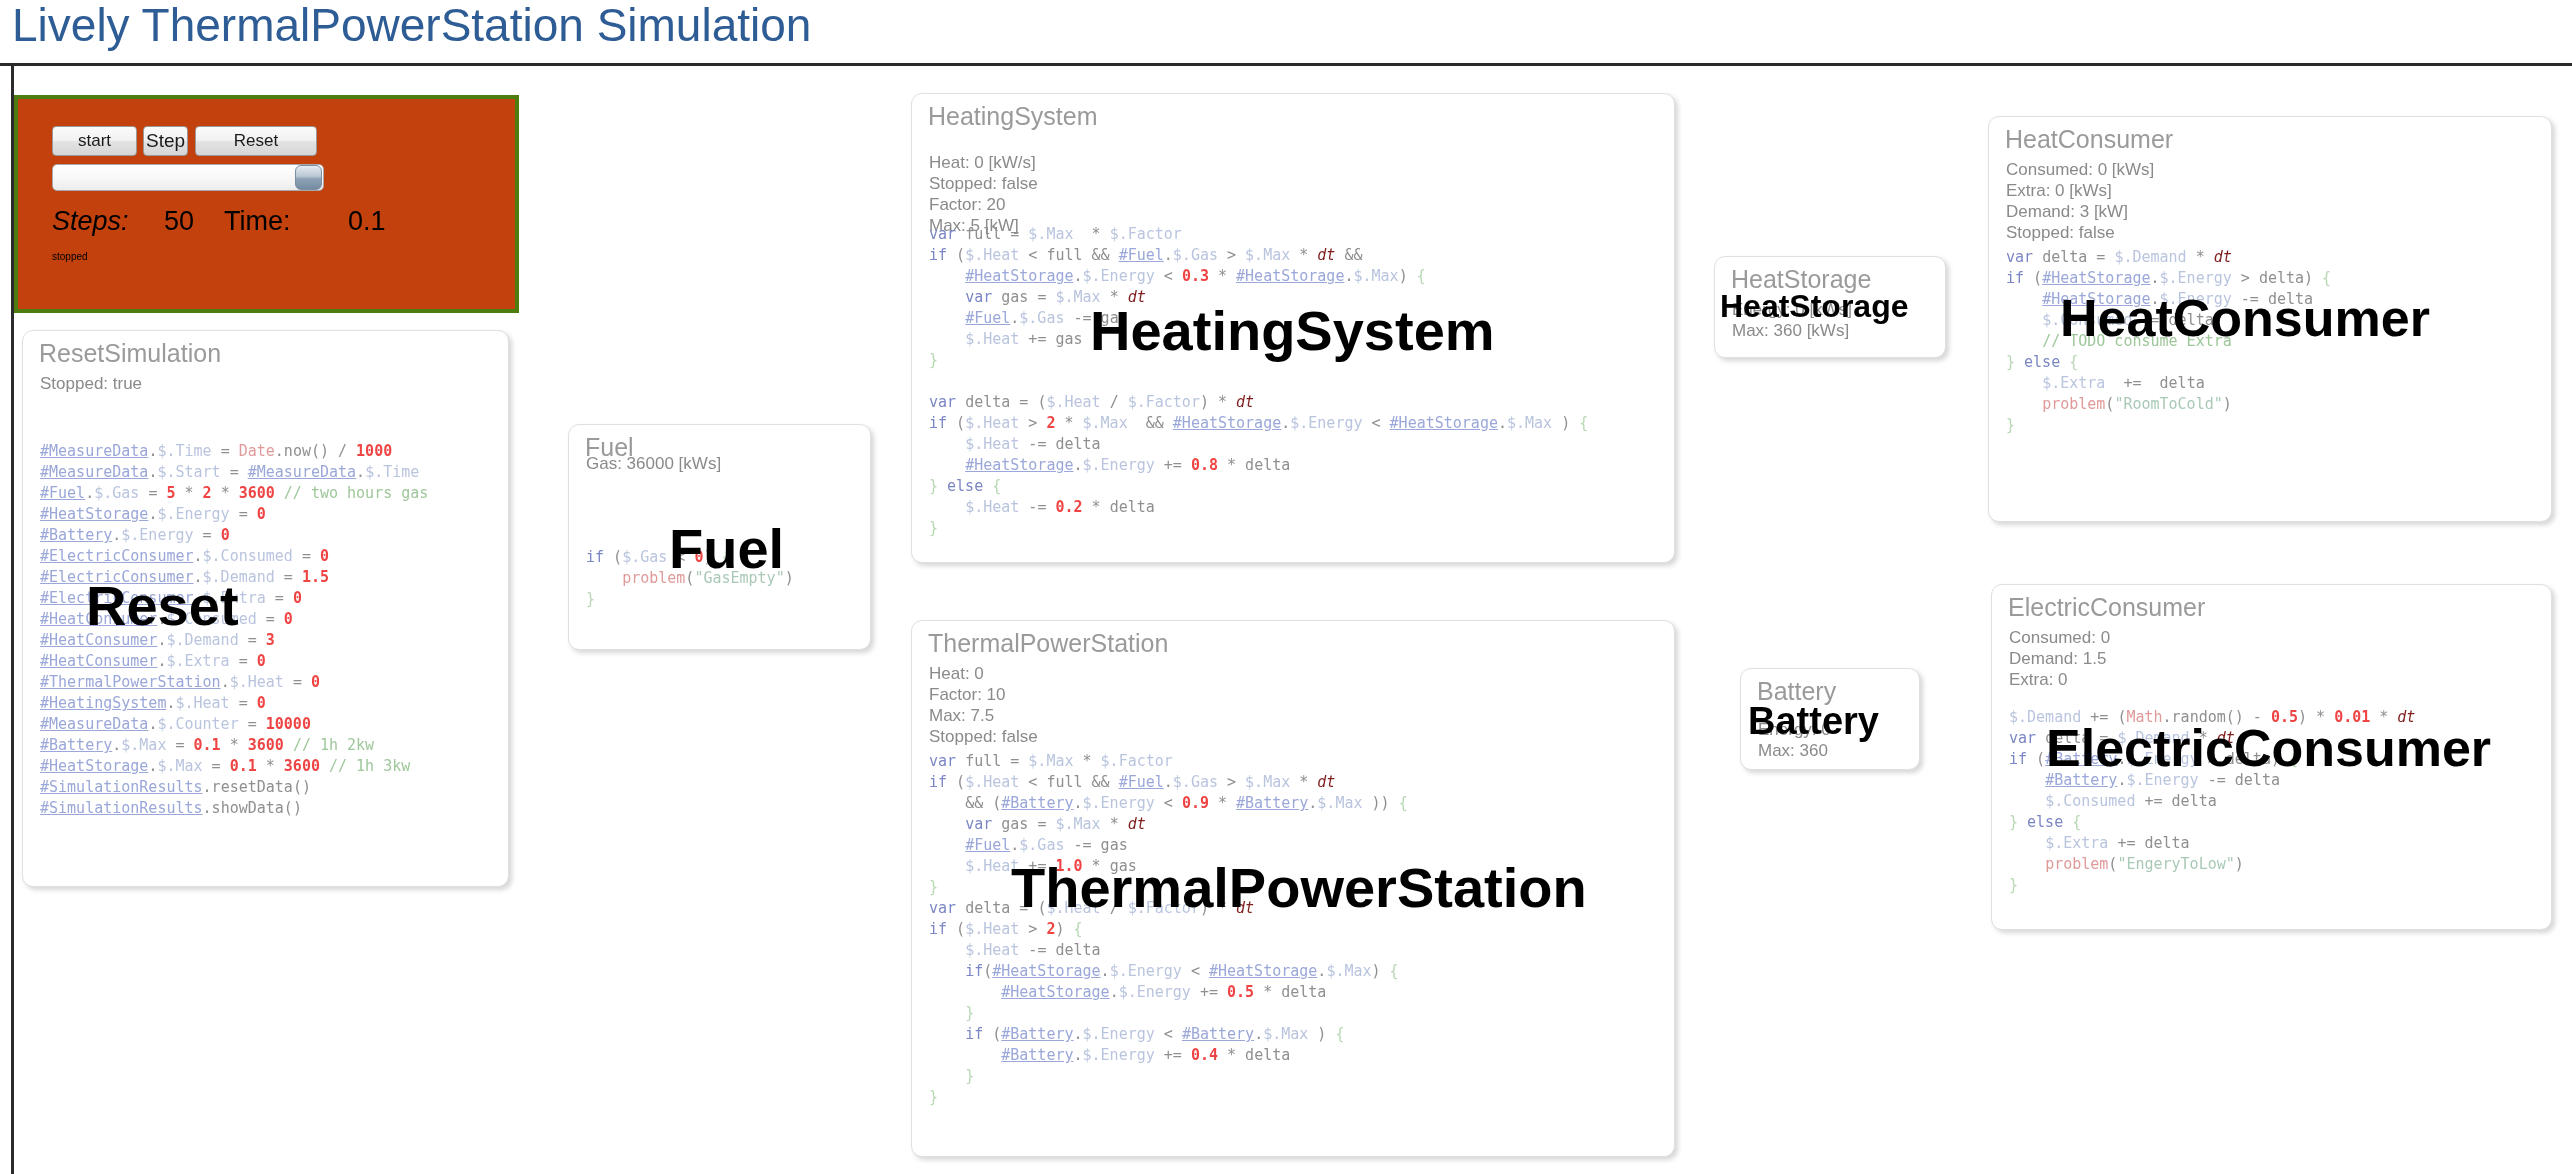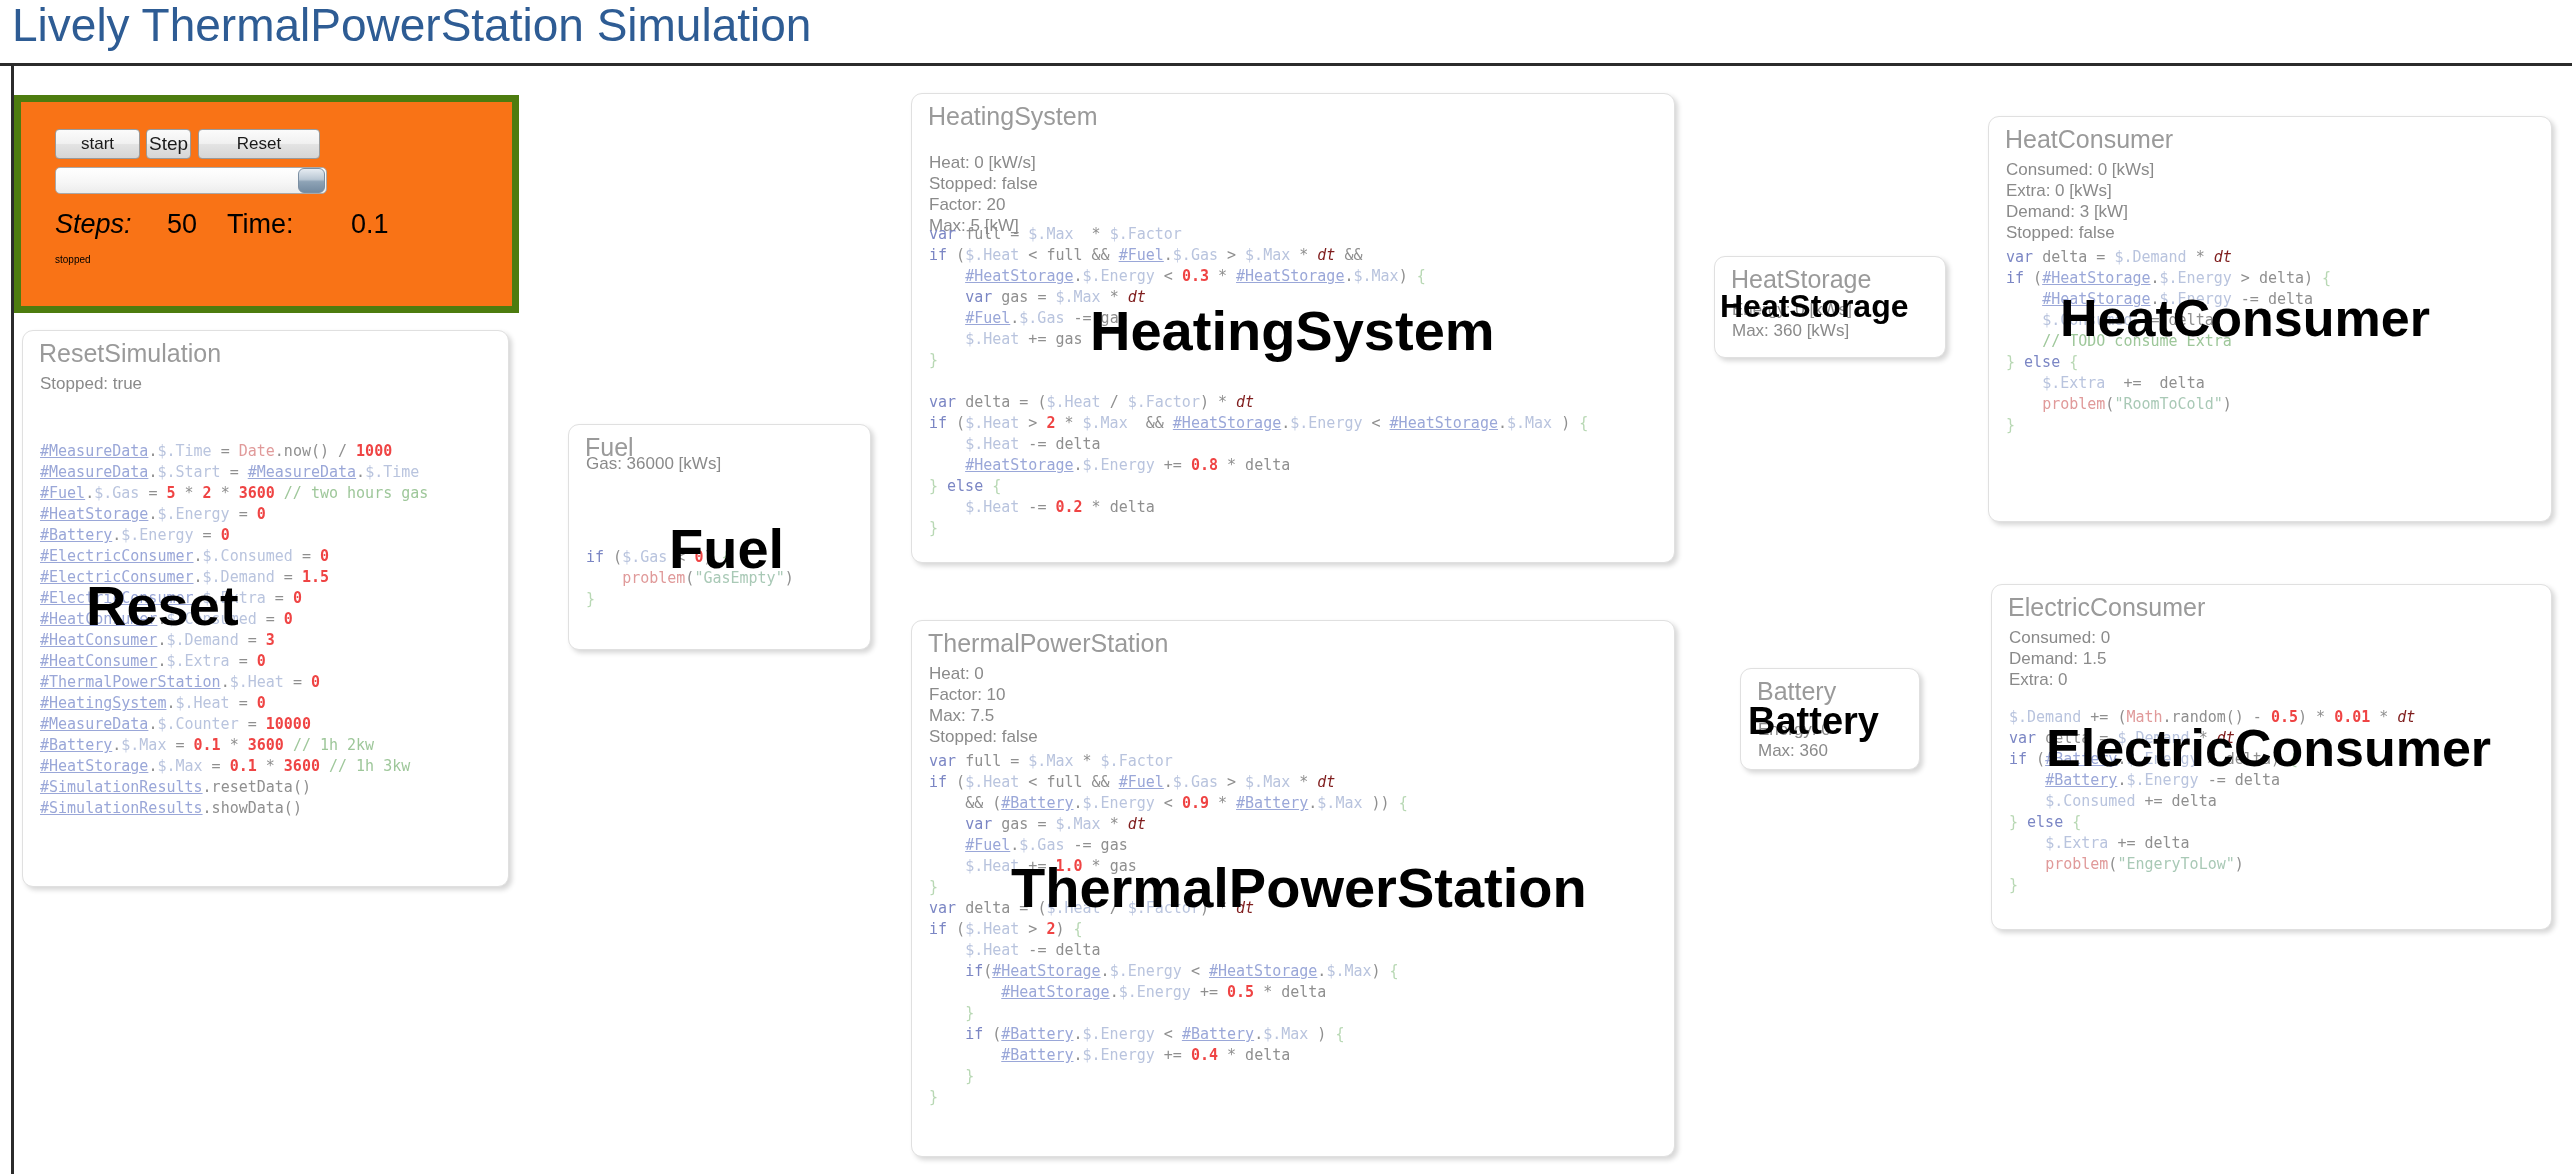--- a/index.html
+++ b/index.html
@@ -37,22 +37,22 @@
     left: 11px; top: 66px;
     width: 0; height: 1108px;
     border-left: 3px solid #2b2b2b;
   }
 
   
   #control-outer {
     position: absolute;
     left: 14px; top: 95px;
     width: 505px; height: 218px;
-    border: 7px solid #4d7c0f;
-    background: #f97316;
+    border: 4px solid #4d7c0f;
+    background: #c2410c;
   }
   #control-inner {
     position: absolute;
     left: 22px; top: 17px;
     width: 460px; height: 185px;
   }
   .btn {
     position: absolute;
     top: 10px;
     height: 30px;

